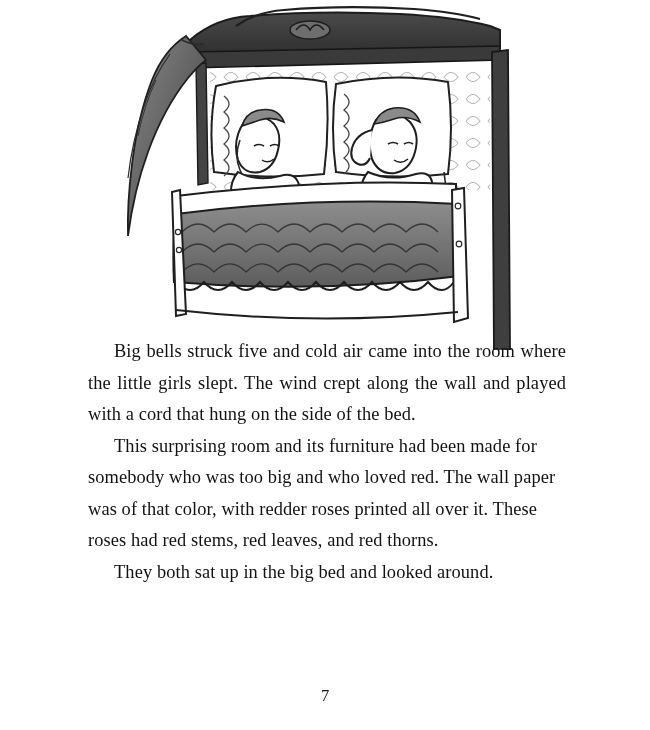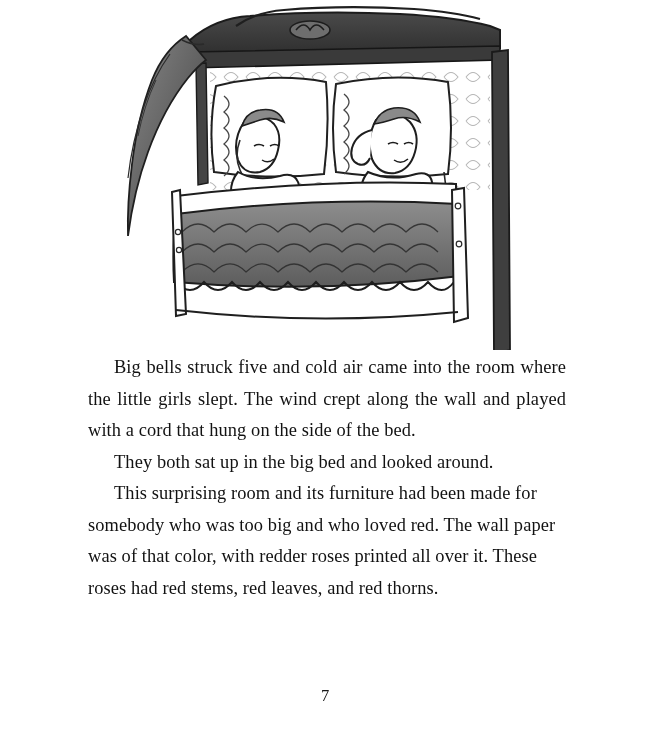--- a/index.html
+++ b/index.html
@@ -29,21 +29,21 @@
     height: 350px;
   }
   .illustration svg {
     display: block;
   }
 
   
   .body-text {
     position: absolute;
     left: 88px;
-    top: 352px;
+    top: 336px;
     width: 478px;
   }
   .para {
     margin: 0;
     font-size: 18.4px;
     line-height: 31.5px;
     text-align: justify;
     text-indent: 26px;
     letter-spacing: 0.1px;
     color: #121212;
@@ -175,18 +175,18 @@
         <path d="M452 190 l12 -2 l4 130 l-14 4 z" fill="#ffffff" stroke="#1f1f1f" stroke-width="2"></path>
         <circle cx="458" cy="206" r="2.8" fill="none" stroke="#2a2a2a" stroke-width="1.2"></circle>
         <circle cx="459" cy="244" r="2.8" fill="none" stroke="#2a2a2a" stroke-width="1.2"></circle>
         <path d="M176 310 q140 16 282 2" fill="none" stroke="#1f1f1f" stroke-width="2"></path>
       </g>
     </svg>
   </div>
 
   <div class="body-text">
     <p class="para">Big bells struck five and cold air came into the room where the little girls slept. The wind crept along the wall and played with a cord that hung on the side of the bed.</p>
+    <p class="para last">This surprising room and its furniture had been made for somebody who was too big and who loved red. The wall paper was of that color, with redder roses printed all over it. These roses had red stems, red leaves, and red thorns.</p>
     <p class="para">They both sat up in the big bed and looked around.</p>
-    <p class="para last">This surprising room and its furniture had been made for somebody who was too big and who loved red. The wall paper was of that color, with redder roses printed all over it. These roses had red stems, red leaves, and red thorns.</p>
   </div>
 
   <div class="folio">7</div>
 </div>
 
 </body></html>

